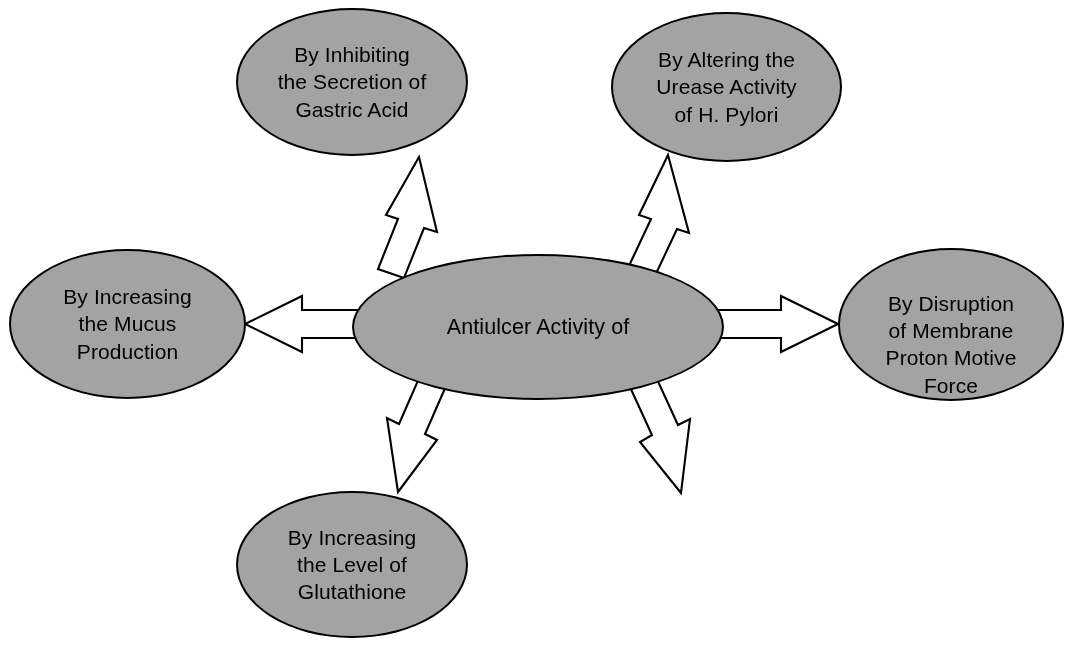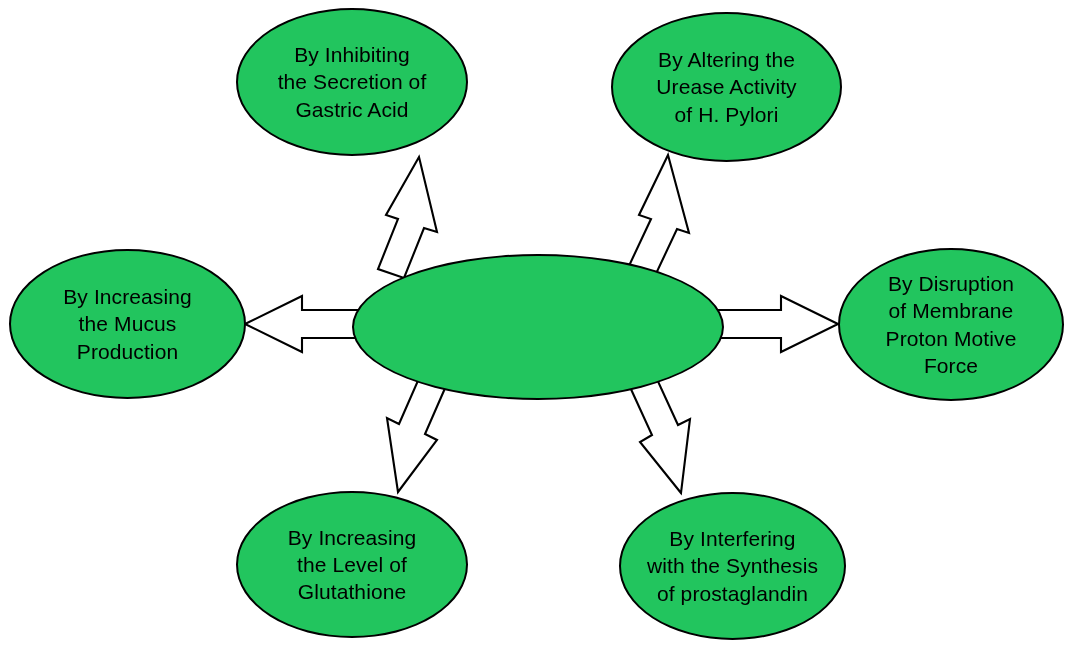--- a/index.html
+++ b/index.html
@@ -26,21 +26,21 @@
     height: 649px;
   }
   .node-ellipse {
     position: absolute;
     display: flex;
     align-items: center;
     justify-content: center;
     text-align: center;
     box-sizing: border-box;
     border-radius: 50%;
-    background: #22c55e;
+    background: #a3a3a3;
     border: 2px solid #000000;
     color: #000000;
     z-index: 2;
   }
   .node-label {
     display: block;
     width: 100%;
     padding: 0 6px;
     box-sizing: border-box;
     line-height: 1.30;
@@ -76,20 +76,21 @@
 
     <polygon class="arrow-shape" points="668,155 639,215 651,219 628,268 654,278 677,229 689,233"></polygon>
 
     <polygon class="arrow-shape" points="398,492 437,440 425,434 446,386 420,376 399,424 387,418"></polygon>
 
     <polygon class="arrow-shape" points="681,493 640,442 652,435 630,387 656,377 678,425 690,419"></polygon>
   </svg>
 
   <div class="node-ellipse" style="left:352px; top:254px; width:372px; height:146px;">
     <span class="node-label center-label">
+      <span class="center-line-1">Antiulcer Activity of</span>
     </span>
   </div>
 
   <div class="node-ellipse" style="left:236px; top:8px; width:232px; height:148px;">
     <span class="node-label">By Inhibiting
 the Secretion of
 Gastric Acid</span>
   </div>
 
   <div class="node-ellipse" style="left:611px; top:12px; width:231px; height:150px;">
@@ -97,32 +98,27 @@
 Urease Activity
 of H. Pylori</span>
   </div>
 
   <div class="node-ellipse" style="left:9px; top:249px; width:237px; height:150px;">
     <span class="node-label">By Increasing
 the Mucus
 Production</span>
   </div>
 
-  <div class="node-ellipse" style="left:838px; top:248px; width:226px; height:153px;">
+  <div class="node-ellipse" style="left:838px; top:248px; width:226px; height:153px;align-items:flex-end;">
     <span class="node-label">By Disruption
 of Membrane
 Proton Motive
 Force</span>
   </div>
 
   <div class="node-ellipse" style="left:236px; top:491px; width:232px; height:147px;">
     <span class="node-label">By Increasing
 the Level of
 Glutathione</span>
   </div>
 
-  <div class="node-ellipse" style="left:619px; top:492px; width:227px; height:148px;">
-    <span class="node-label">By Interfering
-with the Synthesis
-of prostaglandin</span>
-  </div>
 
 </div>
 
 </body></html>

